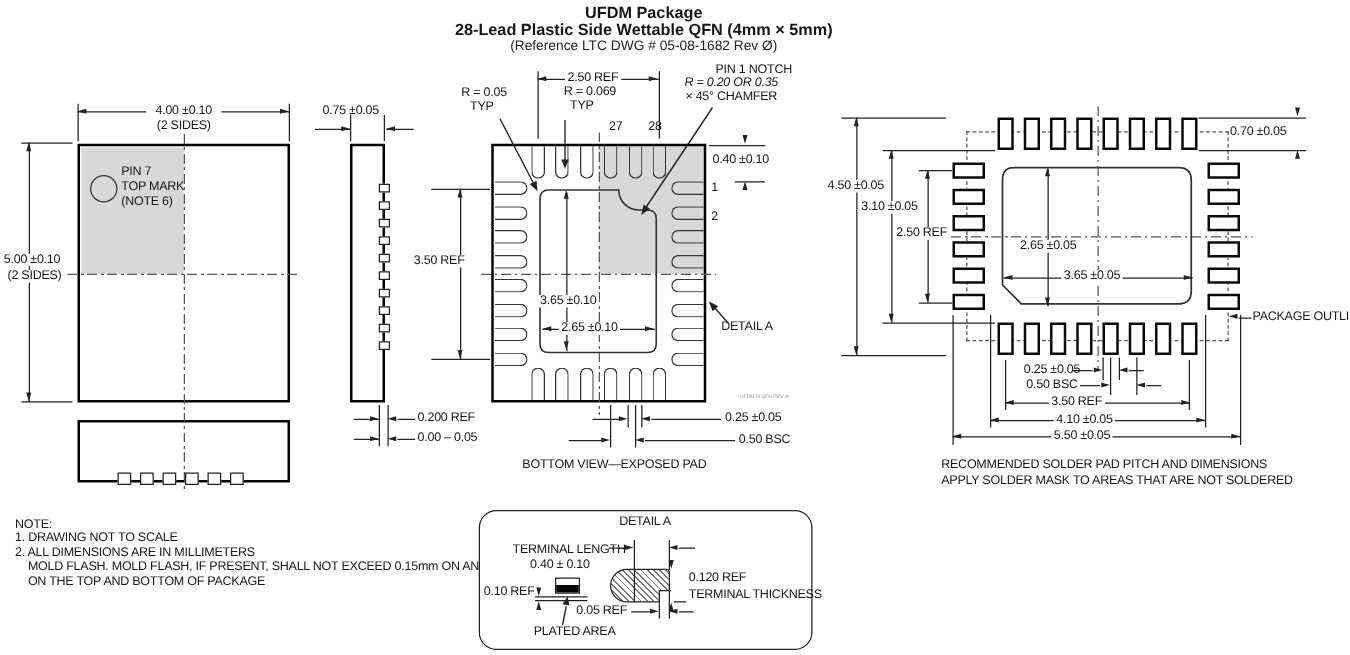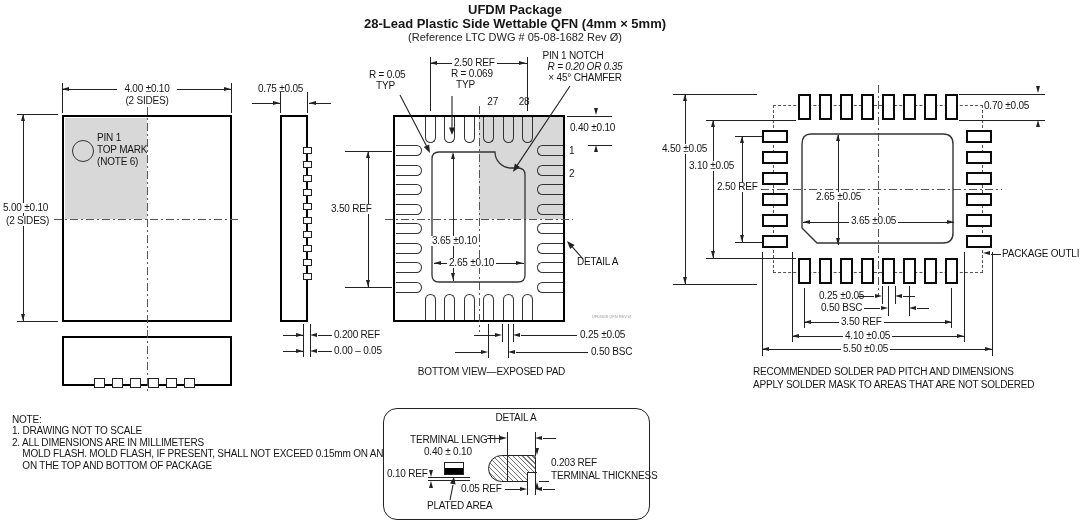--- a/index.html
+++ b/index.html
@@ -46,21 +46,21 @@
 <div id="canvas">
 
   <div class="title1" style="left:315px;top:3px;width:400px;">UFDM Package</div>
   <div class="title1" style="left:315px;top:17px;width:400px;">28-Lead Plastic Side Wettable QFN (4mm × 5mm)</div>
   <div class="title3" style="left:315px;top:31px;width:400px;">(Reference LTC DWG # 05-08-1682 Rev Ø)</div>
 
   <div>
     <div class="rect" style="left:62px;top:115px;width:170px;height:207px;"></div>
     <div class="shade" style="left:64.5px;top:117.5px;width:82.5px;height:101.5px;"></div>
     <div class="circ" style="left:72px;top:140px;"></div>
-    <div class="t" style="left:97px;top:133px;">PIN 1</div>
+    <div class="t" style="left:97px;top:133px;">PIN 7</div>
     <div class="t" style="left:97px;top:145px;">TOP MARK</div>
     <div class="t" style="left:97px;top:157px;">(NOTE 6)</div>
     <div class="cdv" style="left:147px;top:107px;height:223px;"></div>
     <div class="cdh" style="left:54px;top:219px;width:186px;"></div>
     <div class="v" style="left:62px;top:83px;height:30px;"></div>
     <div class="v" style="left:231px;top:83px;height:30px;"></div>
     <div class="h" style="left:62px;top:89px;width:170px;"></div>
     <div class="al" style="left:62px;top:86.5px;"></div>
     <div class="ar" style="left:224px;top:86.5px;"></div>
     <div class="t tw tc" style="left:117px;top:84px;width:60px;">4.00 ±0.10</div>
@@ -174,21 +174,21 @@
     <div class="v" style="left:430px;top:57px;height:54px;"></div>
     <div class="v" style="left:527px;top:57px;height:54px;"></div>
     <div class="h" style="left:430px;top:63px;width:97px;"></div>
     <div class="al" style="left:430px;top:60.5px;"></div>
     <div class="ar" style="left:519px;top:60.5px;"></div>
     <div class="t tw" style="left:452px;top:58px;">2.50 REF</div>
     <div class="t" style="left:369px;top:70px;">R = 0.05</div>
     <div class="t" style="left:376px;top:81px;">TYP</div>
     <div class="t tw" style="left:449px;top:69px;">R = 0.069</div>
     <div class="t" style="left:456px;top:80px;">TYP</div>
-    <div class="t tc" style="left:523px;top:51px;width:100px;">PIN 1 NOTCH</div>
+    <div class="t tc" style="left:553px;top:51px;width:100px;">PIN 1 NOTCH</div>
     <div class="t tc" style="left:535px;top:62px;width:100px;font-style:italic;">R = 0.20 OR 0.35</div>
     <div class="t tc" style="left:535px;top:73px;width:100px;">× 45° CHAMFER</div>
     <div class="t tc" style="left:484px;top:97px;width:14px;text-align:right;">27</div>
     <div class="t tc" style="left:517px;top:97px;width:14px;">28</div>
     <div class="h" style="left:567px;top:116px;width:45px;"></div>
     <div class="h" style="left:588px;top:145px;width:24px;"></div>
     <div class="ad" style="left:594px;top:108px;"></div>
     <div class="au" style="left:594px;top:145px;"></div>
     <div class="t" style="left:570px;top:123px;">0.40 ±0.10</div>
     <div class="t" style="left:569px;top:146px;">1</div>
@@ -360,21 +360,21 @@
     <div class="ar" style="left:500px;top:435.5px;"></div>
     <div class="al" style="left:535px;top:435.5px;"></div>
     <div class="h" style="left:543px;top:438px;width:13px;"></div>
     <div class="hatch" style="left:488px;top:455px;"></div>
     <div class="v" style="left:507px;top:455px;height:27px;"></div>
     <div style="position:absolute;left:527px;top:471.5px;width:10px;height:11.5px;background:#fff;border-left:1.3px solid #222;border-top:1.3px solid #222;"></div>
     <div class="v" style="left:535px;top:471.5px;height:11px;"></div>
     <div class="ad" style="left:535px;top:448px;"></div>
     <div class="au" style="left:535px;top:482px;"></div>
     <div class="h" style="left:539px;top:481px;width:10px;"></div>
-    <div class="t" style="left:551px;top:458px;">0.203 REF</div>
+    <div class="t" style="left:551px;top:458px;">0.120 REF</div>
     <div class="t" style="left:551px;top:471px;">TERMINAL THICKNESS</div>
     <div class="v" style="left:527px;top:483px;height:12px;"></div>
     <div class="v" style="left:535px;top:483px;height:12px;"></div>
     <div class="h" style="left:505px;top:489px;width:15px;"></div>
     <div class="ar" style="left:520px;top:486.5px;"></div>
     <div class="al" style="left:535px;top:486.5px;"></div>
     <div class="h" style="left:543px;top:489px;width:12px;"></div>
     <div class="t" style="left:461px;top:484px;">0.05 REF</div>
     <div class="plated" style="left:444px;top:462px;"></div>
     <div class="h" style="left:428px;top:477px;width:42px;"></div>

